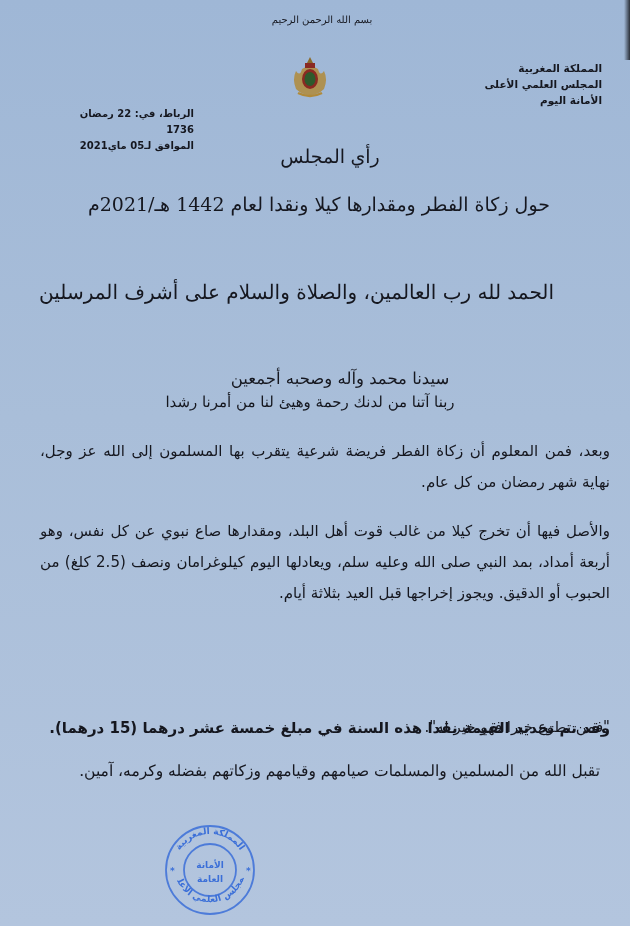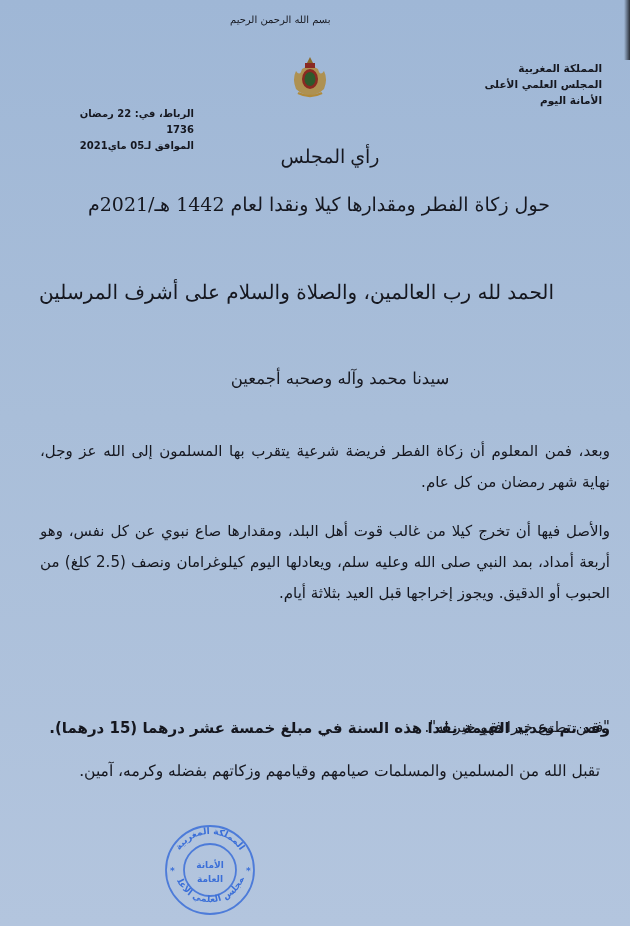--- a/index.html
+++ b/index.html
@@ -13,26 +13,26 @@
     .page {
       position:absolute; left:0; top:0; width:630px; height:926px;
       background:linear-gradient(180deg,#9fb7d6 0%,#a9bed9 45%,#b3c5de 100%);
     }
     .edge-shadow {
       position:absolute; right:0; top:0; width:6px; height:60px;
       background:linear-gradient(90deg, rgba(0,0,0,0) 0%, #2a2f38 100%);
     }
     .abs { position:absolute; }
     .rtl { direction:rtl; unicode-bidi:isolate; }
-    .basmala { left:230px; top:14px; width:200px; text-align:left; font-size:10px; font-family:"DejaVu Serif", serif; }
+    .basmala { left:222px; top:14px; width:200px; text-align:center; font-size:10px; font-family:"DejaVu Serif", serif; }
     .header-right { right:28px; top:60px; text-align:right; font-size:10.5px; line-height:16px; font-weight:bold; }
     .header-right div { white-space:nowrap; }
     .emblem { left:290px; top:55px; width:40px; height:46px; }
     .date-block { left:74px; top:106px; font-size:10px; line-height:16px; text-align:right; width:120px; font-weight:bold;}
-    .title1 { left:120px; top:145px; width:420px; text-align:center; font-size:19px; font-family:Liberation Serif, serif; }
+    .title1 { left:120px; top:145px; width:420px; text-align:center; font-size:19px; font-family:Liberation Sans, sans-serif; }
     .title2 { left:110px; top:193px; width:440px; text-align:right; font-size:19px; font-family:"DejaVu Serif", serif; white-space:nowrap; }
     .greeting1 { left:108px; top:280px; width:420px; text-align:center; font-size:20px; font-family:"DejaVu Serif", serif; white-space:nowrap;margin-left:26px;}
     .greeting2 { left:180px; top:322px; width:320px; text-align:center; font-size:16.5px; font-family:"DejaVu Serif", serif;margin-top:47px; }
     .dua { left:90px; top:393px; width:440px; text-align:center; font-size:15px; font-family:"DejaVu Serif", serif; white-space:nowrap; }
     .body-text { right:20px; width:570px; text-align:justify; font-size:15px; line-height:31px; font-weight:normal; }
     .p1 { top:436px; }
     .p2 { top:516px; }
     .p3 { top:671px; font-weight:bold;margin-top:42px; }
     .p4 { top:712px; font-weight:normal; }
     .closing { left:60px; top:762px; width:540px; font-size:15.5px; font-family:"DejaVu Serif", serif; white-space:nowrap; }
@@ -68,20 +68,21 @@
     <div>الرباط، في: 22 رمضان 1736</div>
     <div>الموافق لـ05 ماي2021</div>
   </div>
 
   <div class="abs title1 rtl">رأي المجلس</div>
   <div class="abs title2 rtl">حول زكاة الفطر ومقدارها كيلا ونقدا لعام 1442 هـ/2021م</div>
 
   <div class="abs greeting1 rtl">الحمد لله رب العالمين، والصلاة والسلام على أشرف المرسلين</div>
   <div class="abs greeting2 rtl">سيدنا محمد وآله وصحبه أجمعين</div>
 
+  <div class="abs dua rtl">ربنا آتنا من لدنك رحمة وهيئ لنا من أمرنا رشدا</div>
 
   <div class="abs body-text p1 rtl">وبعد، فمن المعلوم أن زكاة الفطر فريضة شرعية يتقرب بها المسلمون إلى الله عز وجل، نهاية شهر رمضان من كل عام.</div>
   <div class="abs body-text p2 rtl">والأصل فيها أن تخرج كيلا من غالب قوت أهل البلد، ومقدارها صاع نبوي عن كل نفس، وهو أربعة أمداد، بمد النبي صلى الله وعليه سلم، ويعادلها اليوم كيلوغرامان ونصف (2.5 كلغ) من الحبوب أو الدقيق. ويجوز إخراجها قبل العيد بثلاثة أيام.</div>
   <div class="abs body-text p3 rtl">وقد تم تحديد القيمة نقدا هذه السنة في مبلغ خمسة عشر درهما (15 درهما).</div>
   <div class="abs body-text p4 rtl">"فمن تطوع خيرا فهو خير له".</div>
 
   <div class="abs closing rtl">تقبل الله من المسلمين والمسلمات صيامهم وقيامهم وزكاتهم بفضله وكرمه، آمين.</div>
 
   <div class="abs stamp">
     <svg width="100" height="100" viewBox="0 0 100 100">

